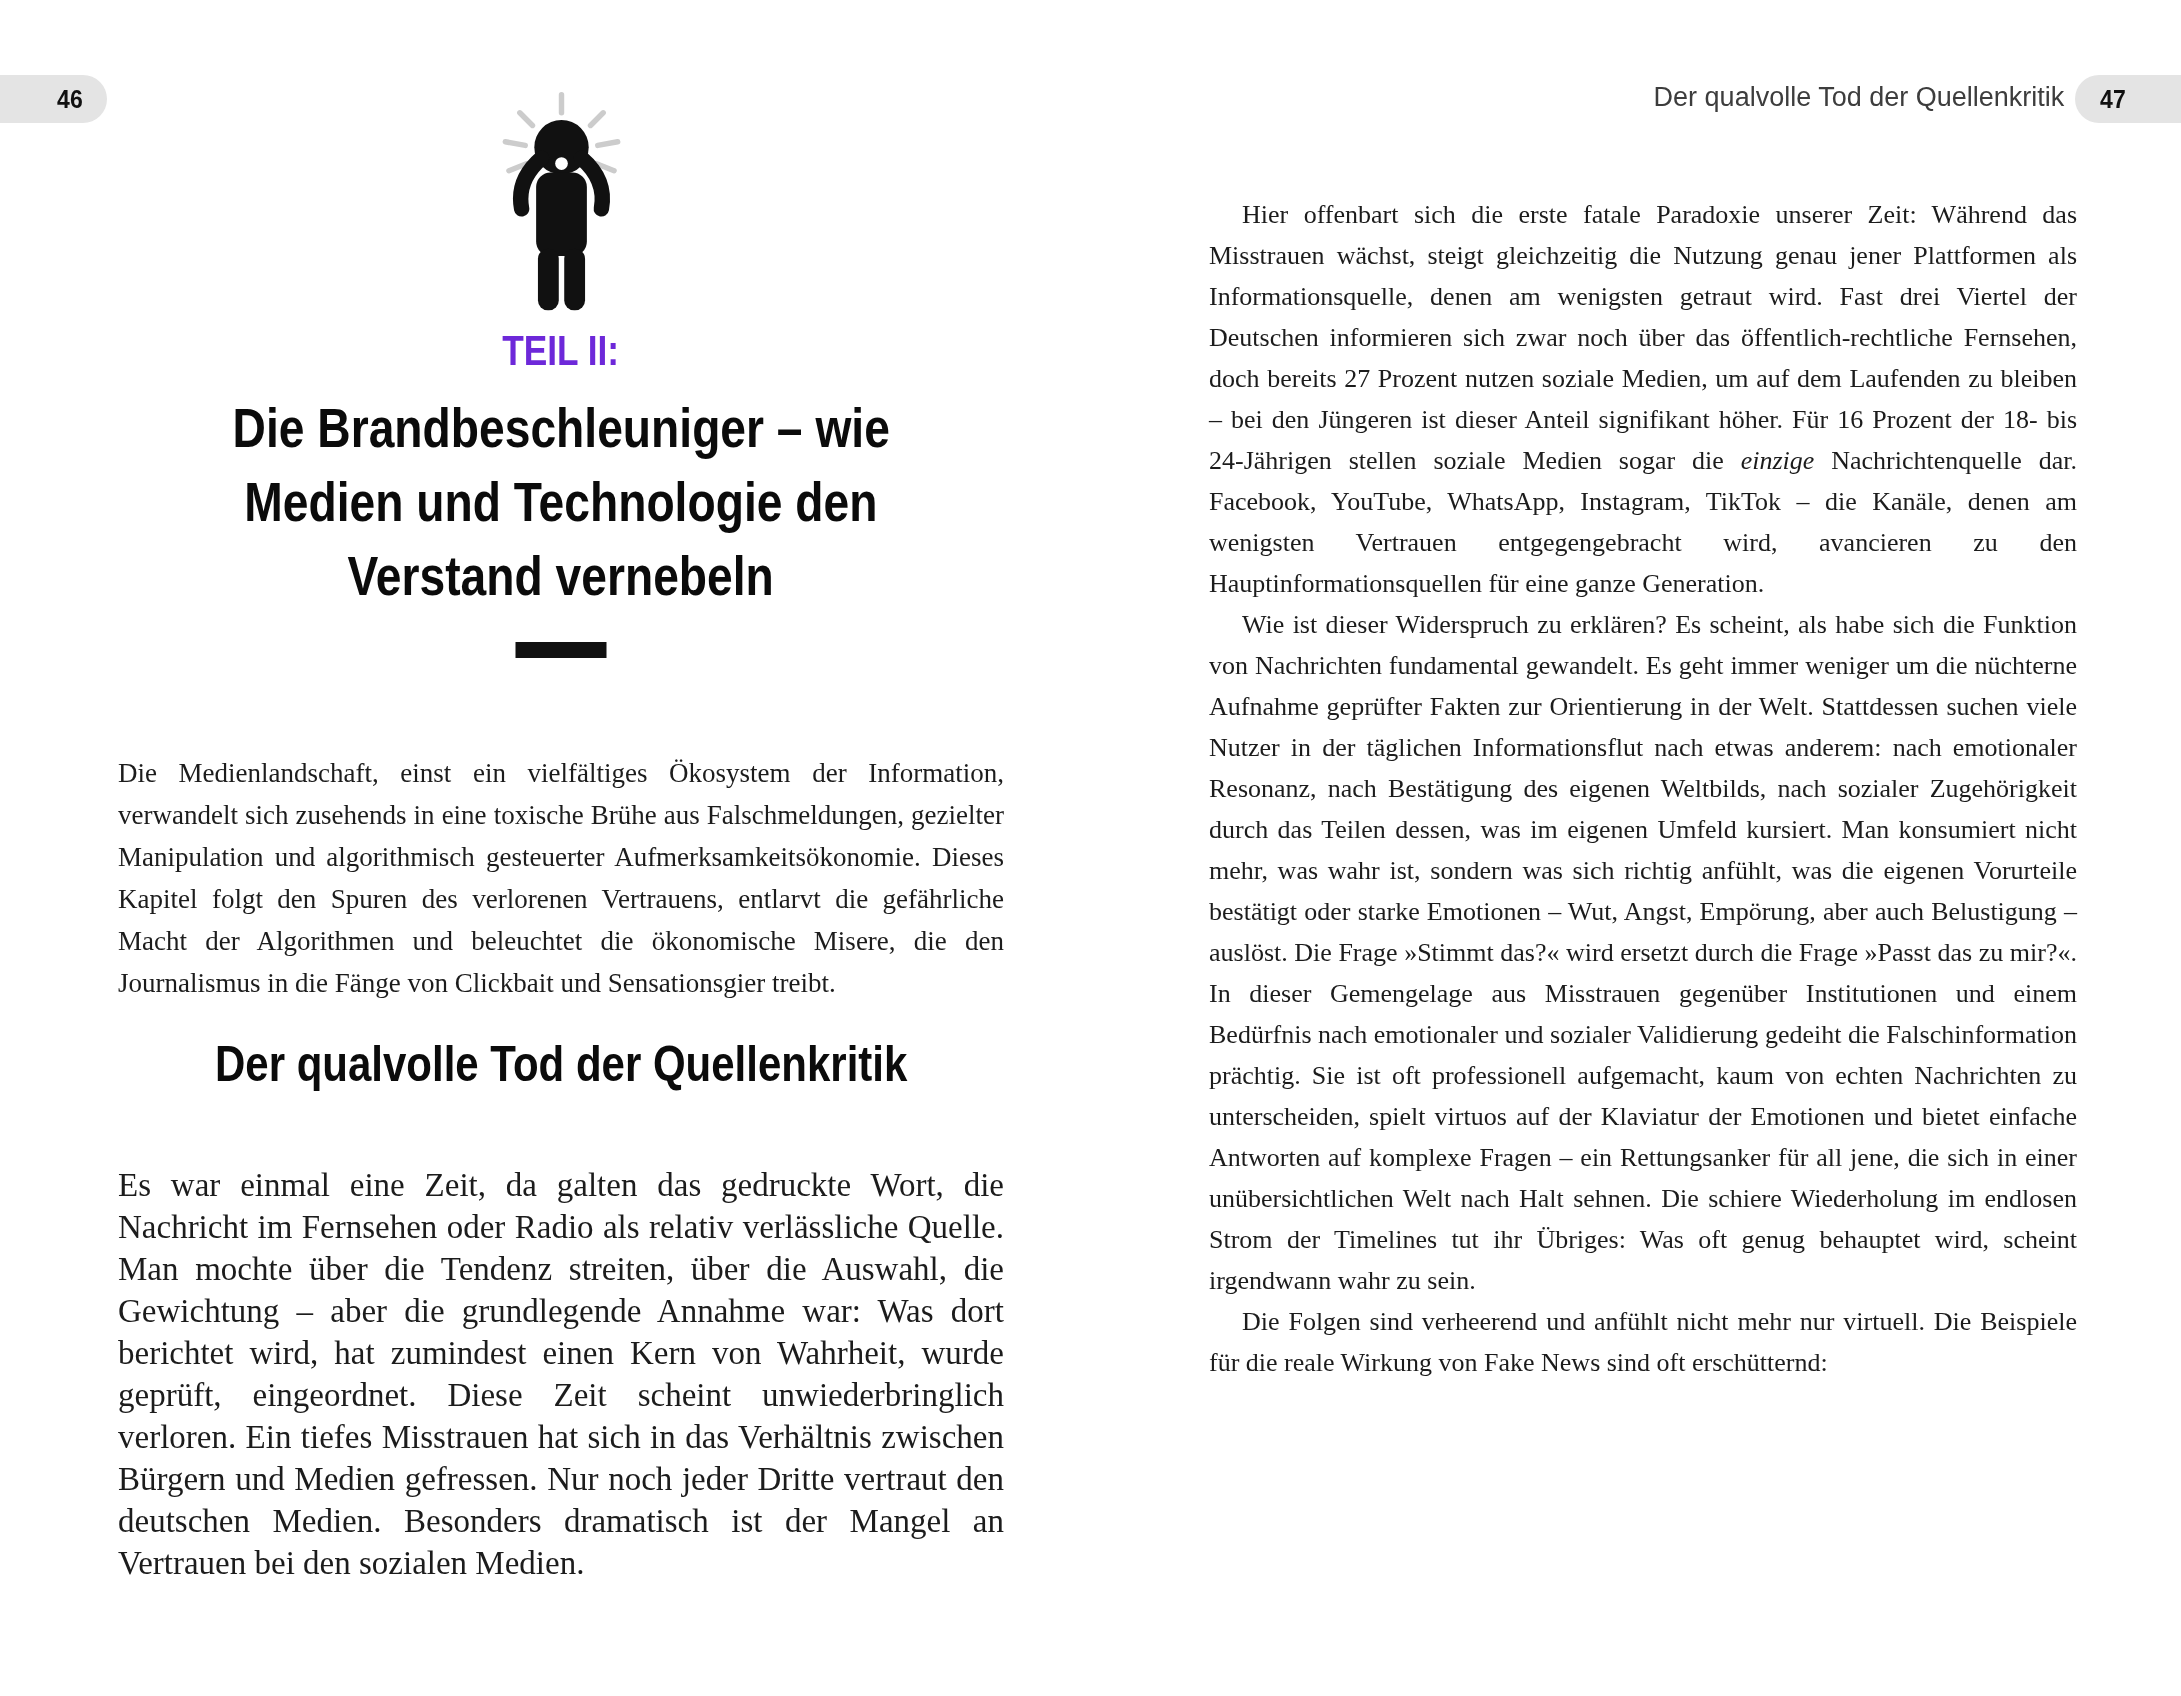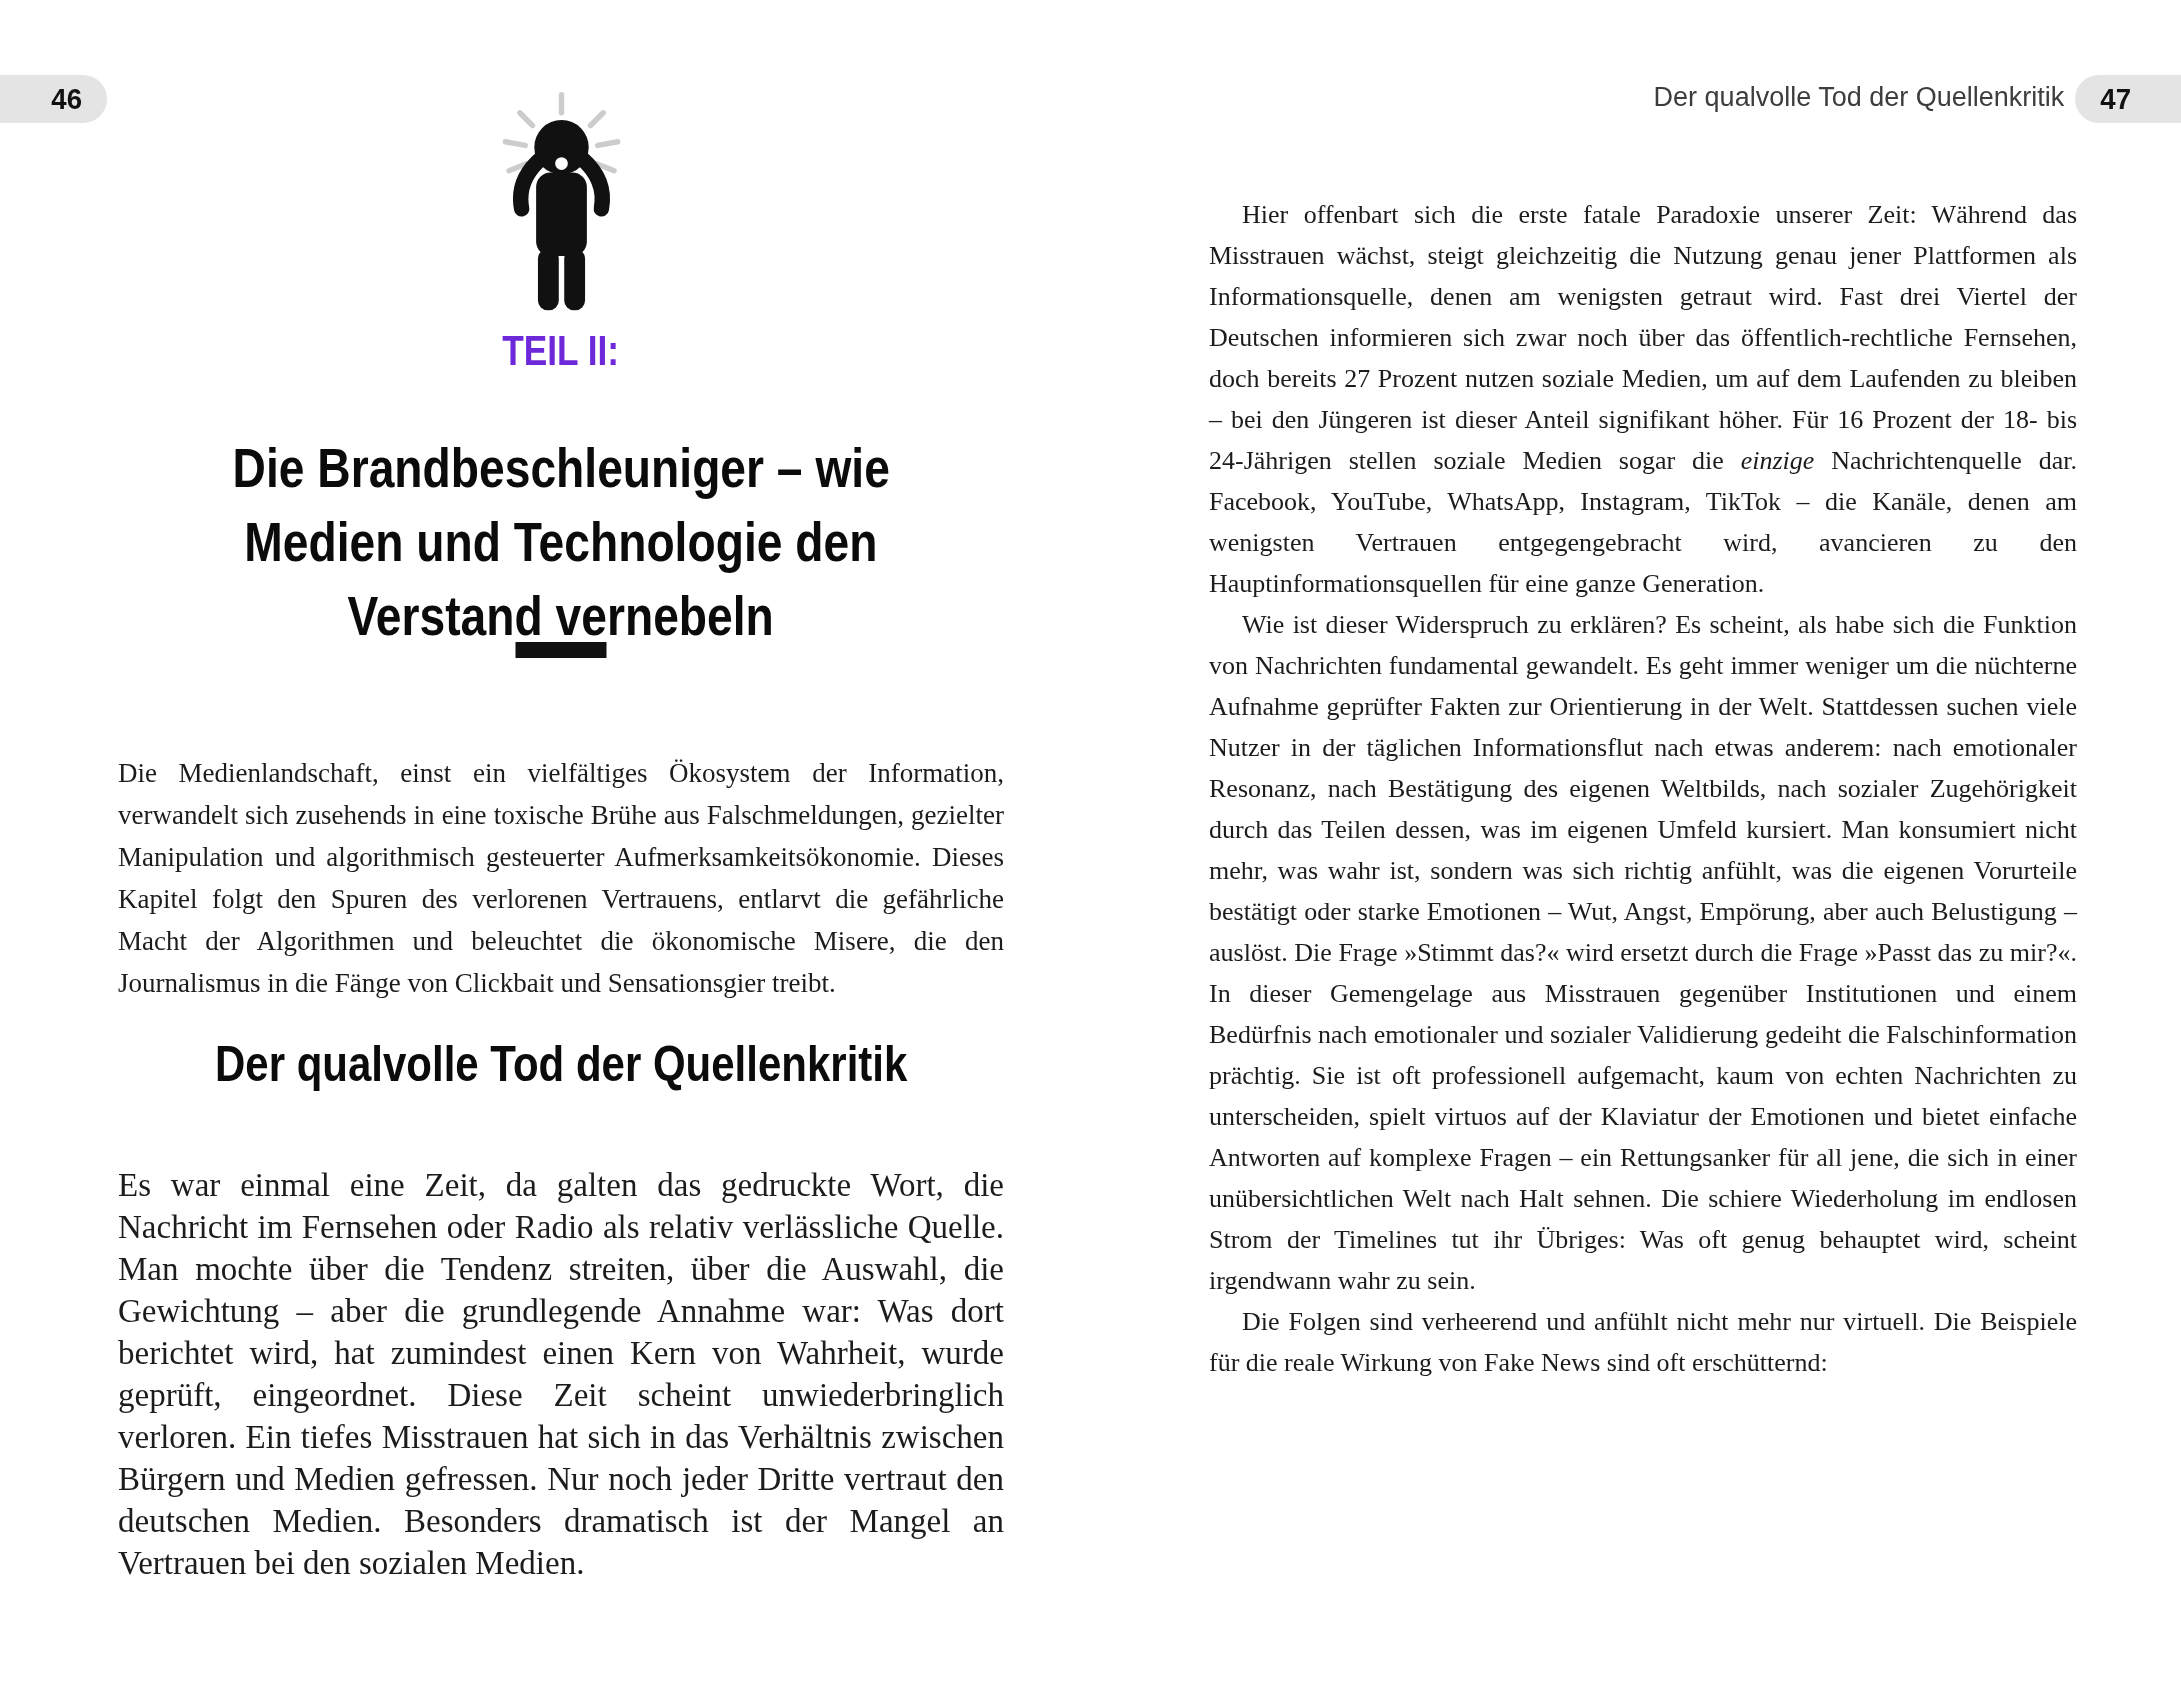--- a/index.html
+++ b/index.html
@@ -16,21 +16,21 @@
   .page-tab {
     position: absolute;
     top: 75px;
     height: 48px;
     width: 107px;
     background: #e4e4e4;
     display: flex;
     align-items: center;
     font-family: "Liberation Sans", sans-serif;
     font-weight: 700;
-    font-size: 30px;
+    font-size: 25px;
     color: #111111;
   }
   .page-tab.left {
     left: 0;
     border-radius: 0 24.5px 24.5px 0;
     justify-content: flex-end;
     padding-right: 23.6px;
   }
   .page-tab.right {
     right: 0;
@@ -76,21 +76,20 @@
   .part-title {
     position: absolute;
     top: 391px;
     width: 100%;
     text-align: center;
     font-family: "Liberation Sans", sans-serif;
     font-weight: 800;
     font-size: 55px;
     line-height: 74px;
     color: #0b0b0b;
-    margin-top: 40px;
   }
   .part-title .line { white-space: nowrap; }
   .title-rule {
     position: absolute;
     top: 642px;
     left: 50%;
     transform: translateX(-50%);
     width: 91px;
     height: 15.5px;
     background: #111111;

